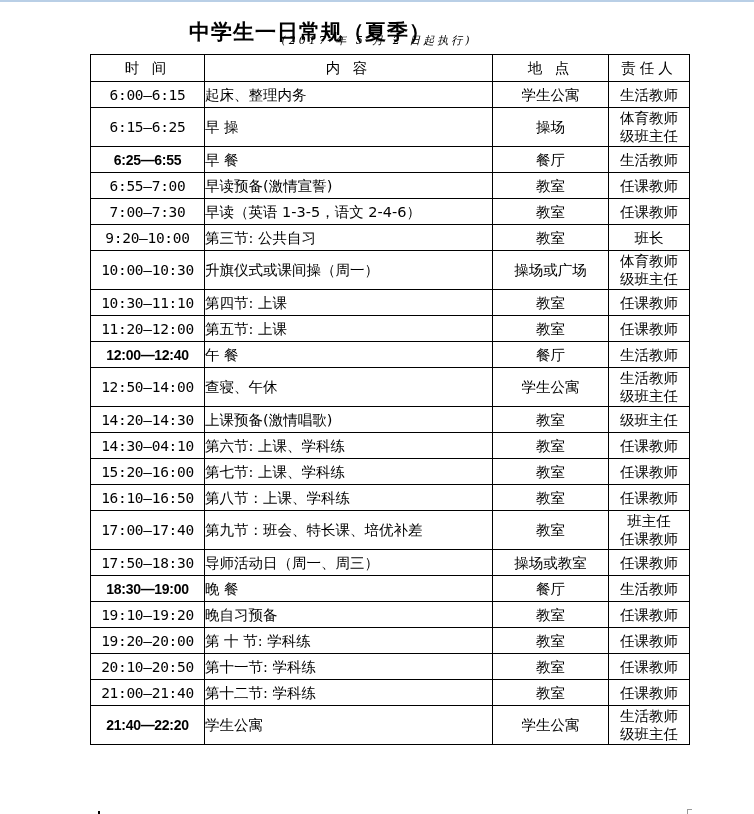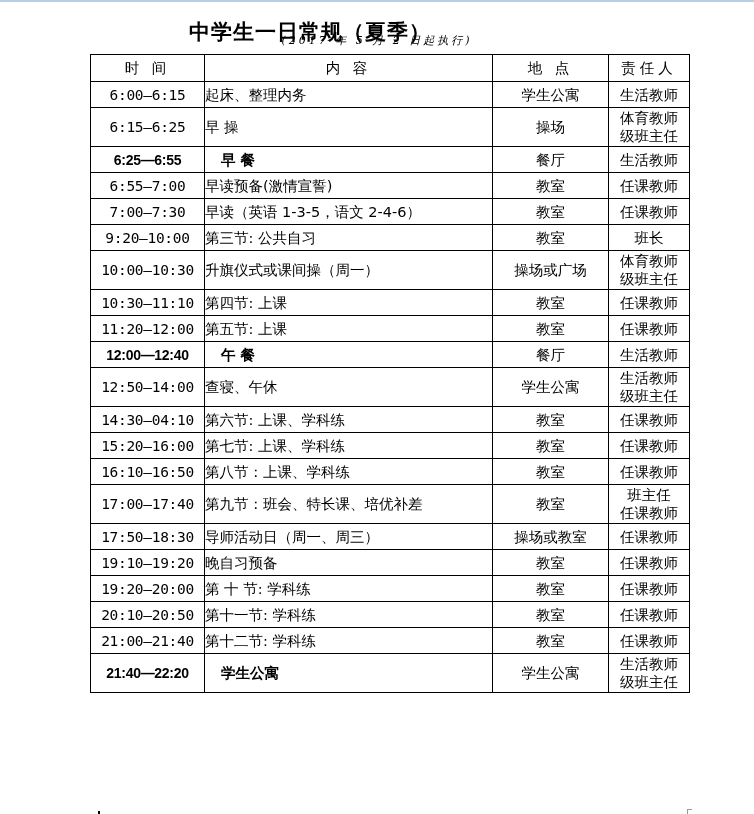--- a/index.html
+++ b/index.html
@@ -18,21 +18,21 @@
                    font-size: 14.5px; line-height: 18px; overflow: hidden; white-space: nowrap; }
   col.c-time { width: 114px; }
   col.c-content { width: 288px; }
   col.c-place { width: 116px; }
   col.c-owner { width: 81px; }
   th { height: 26px; text-align: center; letter-spacing: 4px; }
   td.time { text-align: center; font-family: "DejaVu Sans Mono", "Liberation Mono", monospace;
             font-size: 13.5px; letter-spacing: -0.3px; }
   td.time.bold { font-family: Liberation Sans, sans-serif; font-weight: bold; font-size: 14px; }
   td.content { text-align: left; padding-left: 7px; }
-  td.content.bold { font-weight: bold; padding-left: 16px; }
+  td.content.bold { font-weight: normal; }
   td.place { text-align: center; }
   td.owner { text-align: center; line-height: 17px; }
   tr.single td { height: 25px; }
   tr.double td { height: 38px; }
   .corner-mark { position: absolute; left: 687px; top: 809px; width: 4px; height: 4px;
                  border: 1px solid #999; border-bottom: none; border-right: none; }
   .dot-mark { position: absolute; left: 98px; top: 811px; width: 2px; height: 3px; background: #000; }
 </style>
 </head>
 <body>
@@ -117,20 +117,26 @@
         <td class="place">餐厅</td>
         <td class="owner">生活教师</td>
       </tr>
       <tr class="double">
         <td class="time">12:50—14:00</td>
         <td class="content">查寝、午休</td>
         <td class="place">学生公寓</td>
         <td class="owner">生活教师<br>级班主任</td>
       </tr>
       <tr class="single">
+        <td class="time">14:20—14:30</td>
+        <td class="content">上课预备(激情唱歌)</td>
+        <td class="place">教室</td>
+        <td class="owner">级班主任</td>
+      </tr>
+      <tr class="single">
         <td class="time">14:30—04:10</td>
         <td class="content">第六节: 上课、学科练</td>
         <td class="place">教室</td>
         <td class="owner">任课教师</td>
       </tr>
       <tr class="single">
         <td class="time">15:20—16:00</td>
         <td class="content">第七节: 上课、学科练</td>
         <td class="place">教室</td>
         <td class="owner">任课教师</td>
@@ -145,20 +151,26 @@
         <td class="time">17:00—17:40</td>
         <td class="content">第九节：班会、特长课、培优补差</td>
         <td class="place">教室</td>
         <td class="owner">班主任<br>任课教师</td>
       </tr>
       <tr class="single">
         <td class="time">17:50—18:30</td>
         <td class="content">导师活动日（周一、周三）</td>
         <td class="place">操场或教室</td>
         <td class="owner">任课教师</td>
+      </tr>
+      <tr class="single">
+        <td class="time bold">18:30—19:00</td>
+        <td class="content bold">晚 餐</td>
+        <td class="place">餐厅</td>
+        <td class="owner">生活教师</td>
       </tr>
       <tr class="single">
         <td class="time">19:10—19:20</td>
         <td class="content">晚自习预备</td>
         <td class="place">教室</td>
         <td class="owner">任课教师</td>
       </tr>
       <tr class="single">
         <td class="time">19:20—20:00</td>
         <td class="content">第 十 节: 学科练</td>

